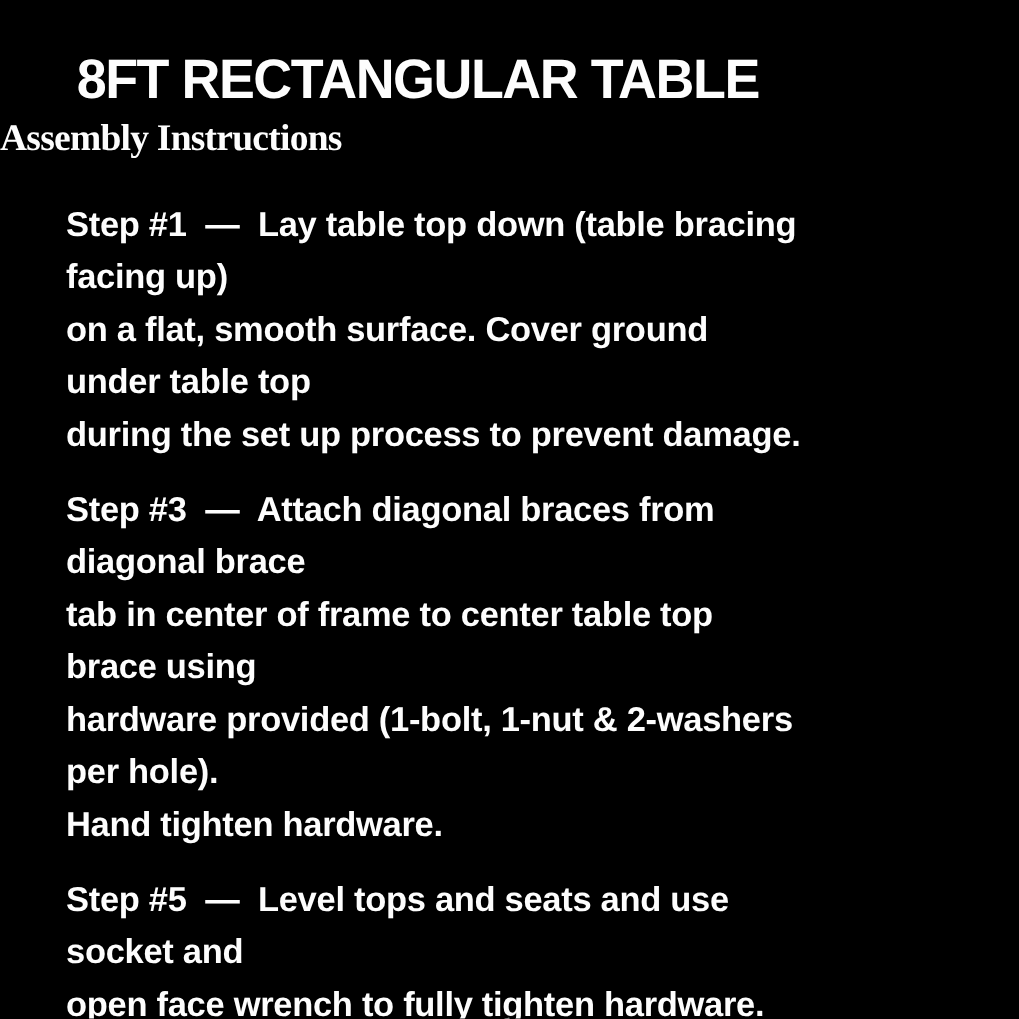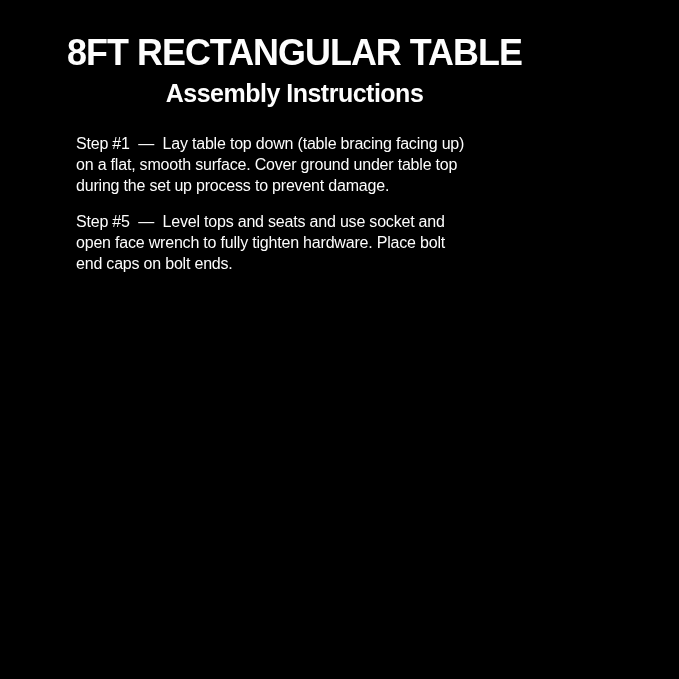--- a/index.html
+++ b/index.html
@@ -12,60 +12,64 @@
     background: #000000;
     color: #fdfdfd;
     font-family: "Liberation Sans", sans-serif;
     overflow: hidden;
   }
   .card {
     width: 557px;
     height: 679px;
     box-sizing: border-box;
     padding-top: 33px;
-    padding-left: 32px;
   }
   .title {
     text-align: center;
     font-size: 37px;
     font-weight: 700;
     letter-spacing: -1px;
     line-height: 1.1;
     margin: 0;
     transform: scaleX(0.97);
   }
   .subtitle {
-    text-align: center;
+    text-align: left;
     font-size: 25px;
     font-weight: 700;
     letter-spacing: -0.5px;
     margin: 5px 0 0 0;
+    font-family: Liberation Serif, serif;
   }
   .steps {
     margin-top: 25px;
     padding-left: 44px;
     padding-right: 22px;
   }
   .step {
-    font-size: 16px;
-    font-weight: 400;
+    font-size: 23px;
+    font-weight: 700;
     letter-spacing: -0.2px;
-    line-height: 21px;
+    line-height: 35px;
     margin: 0 0 15px 0;
     white-space: pre-wrap;
   }
 </style>
 </head>
 <body>
 
 <div class="card">
   <h1 class="title">8FT RECTANGULAR TABLE</h1>
   <h2 class="subtitle">Assembly Instructions</h2>
 
   <div class="steps">
     <p class="step">Step #1  —  Lay table top down (table bracing facing up)
 on a flat, smooth surface. Cover ground under table top
 during the set up process to prevent damage.</p>
+    <p class="step">Step #3  —  Attach diagonal braces from diagonal brace
+tab in center of frame to center table top brace using
+hardware provided (1-bolt, 1-nut &amp; 2-washers per hole).
+Hand tighten hardware.</p>
     <p class="step">Step #5  —  Level tops and seats and use socket and
 open face wrench to fully tighten hardware. Place bolt
 end caps on bolt ends.</p>
   </div>
 </div>
 
 </body></html>

